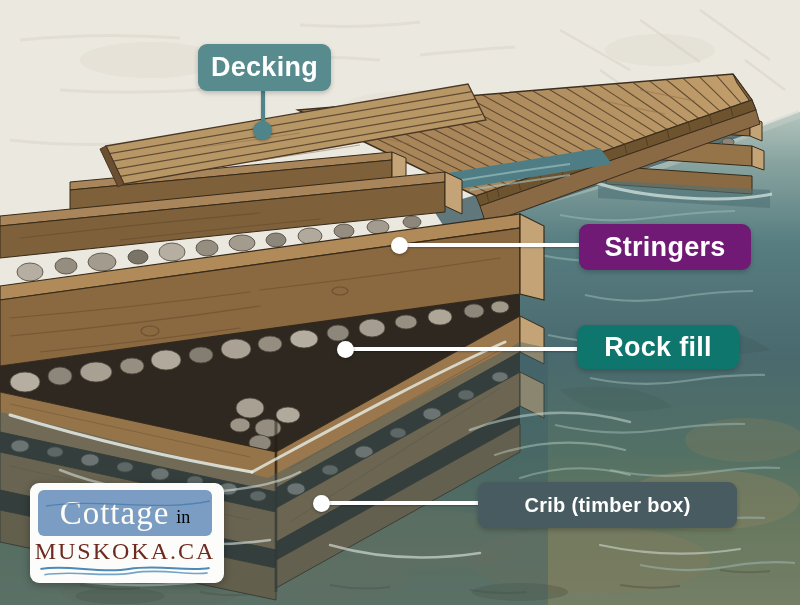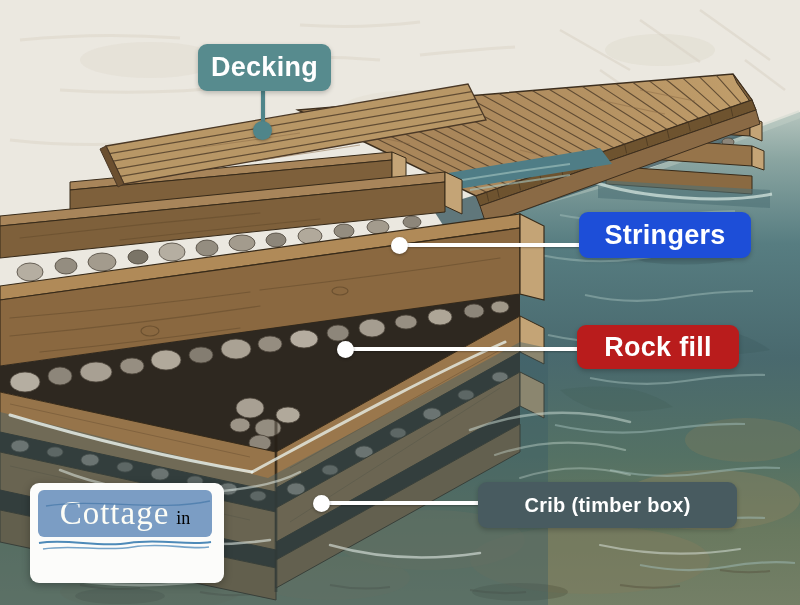--- a/index.html
+++ b/index.html
@@ -4,22 +4,22 @@
 <style>
   html,body{margin:0;padding:0;background:#222;}
   .stage{position:relative;width:800px;height:605px;overflow:hidden;background:#ebe8e0;
          font-family:"Liberation Sans",sans-serif;}
   .stage svg.illu{position:absolute;left:0;top:0;}
   
   .pill{position:absolute;border-radius:9px;display:flex;align-items:center;justify-content:center;
         color:#ffffff;font-weight:bold;letter-spacing:.3px;
         box-shadow:0 2px 5px rgba(0,0,0,.22);}
   #pill-decking  {left:198px;top:44px; width:133px;height:47px;background:#578b8e;font-size:27px;}
-  #pill-stringers{left:579px;top:212px;width:172px;height:46px;background:#1d4ed8;font-size:27px;}
-  #pill-rockfill {left:577px;top:325px;width:162px;height:44px;background:#b91c1c;font-size:27px;}
+  #pill-stringers{left:579px;top:224px;width:172px;height:46px;background:#701a75;font-size:27px;}
+  #pill-rockfill {left:577px;top:325px;width:162px;height:44px;background:#0f766e;font-size:27px;}
   #pill-crib     {left:478px;top:482px;width:259px;height:46px;background:#485b60;font-size:20px;}
   
   .leader{position:absolute;background:#ffffff;box-shadow:0 1px 2px rgba(0,0,0,.28);}
   #line-decking  {left:261px;top:90px;width:4px;height:42px;background:#4f858a;}
   #line-stringers{left:399px;top:243px;width:180px;height:4px;}
   #line-rockfill {left:345px;top:347px;width:232px;height:4px;}
   #line-crib     {left:321px;top:501px;width:157px;height:4px;}
   .dot{position:absolute;border-radius:50%;background:#ffffff;box-shadow:0 1px 3px rgba(0,0,0,.35);}
   #dot-decking  {left:253px;top:121px;width:19px;height:19px;background:#4f858a;}
   #dot-stringers{left:391px;top:237px;width:17px;height:17px;}
@@ -291,19 +291,20 @@
   </div>
 
   <div class="logo">
     <div class="logo-blue">
       <svg class="logo-flourish" width="178" height="47" viewBox="0 0 178 47">
         <path d="M8,16 C60,8 120,22 172,11" stroke="#4b7cab" stroke-width="1.4" fill="none" opacity="0.8"></path>
       </svg>
       <span class="logo-cottage">Cottage</span>
       <span class="logo-in">in</span>
     </div>
+    <div class="logo-domain">MUSKOKA.CA</div>
     <svg class="logo-waves" width="176" height="14" viewBox="0 0 176 14">
       <path d="M2,4 C30,-1 62,9 92,4 C122,-1 150,7 174,3" stroke="#4e8ab8" stroke-width="2" fill="none"></path>
       <path d="M6,10 C36,5 66,13 96,8 C126,3 152,11 172,8" stroke="#5e94bf" stroke-width="1.6" fill="none" opacity="0.85"></path>
     </svg>
   </div>
 
 </div>
 
 </body></html>

